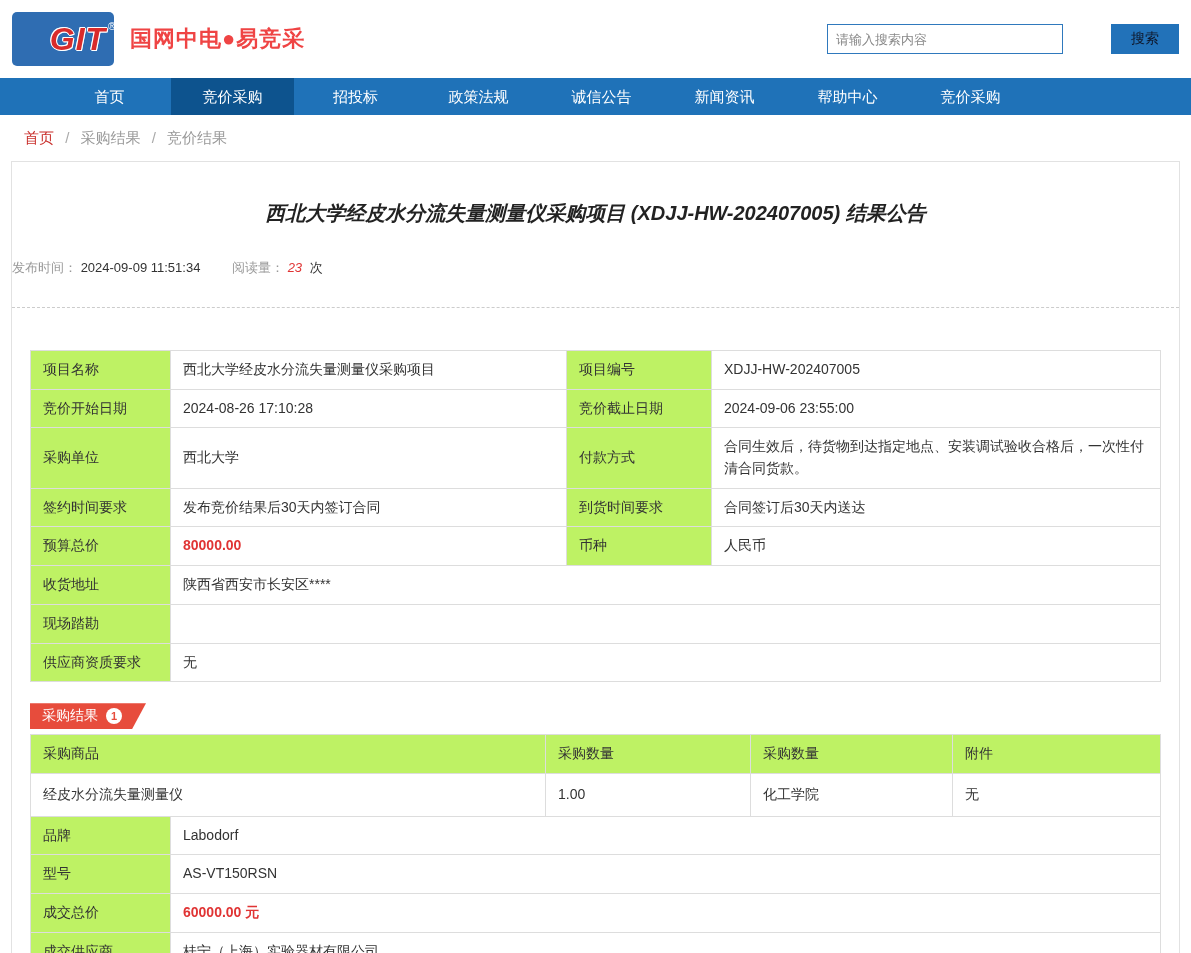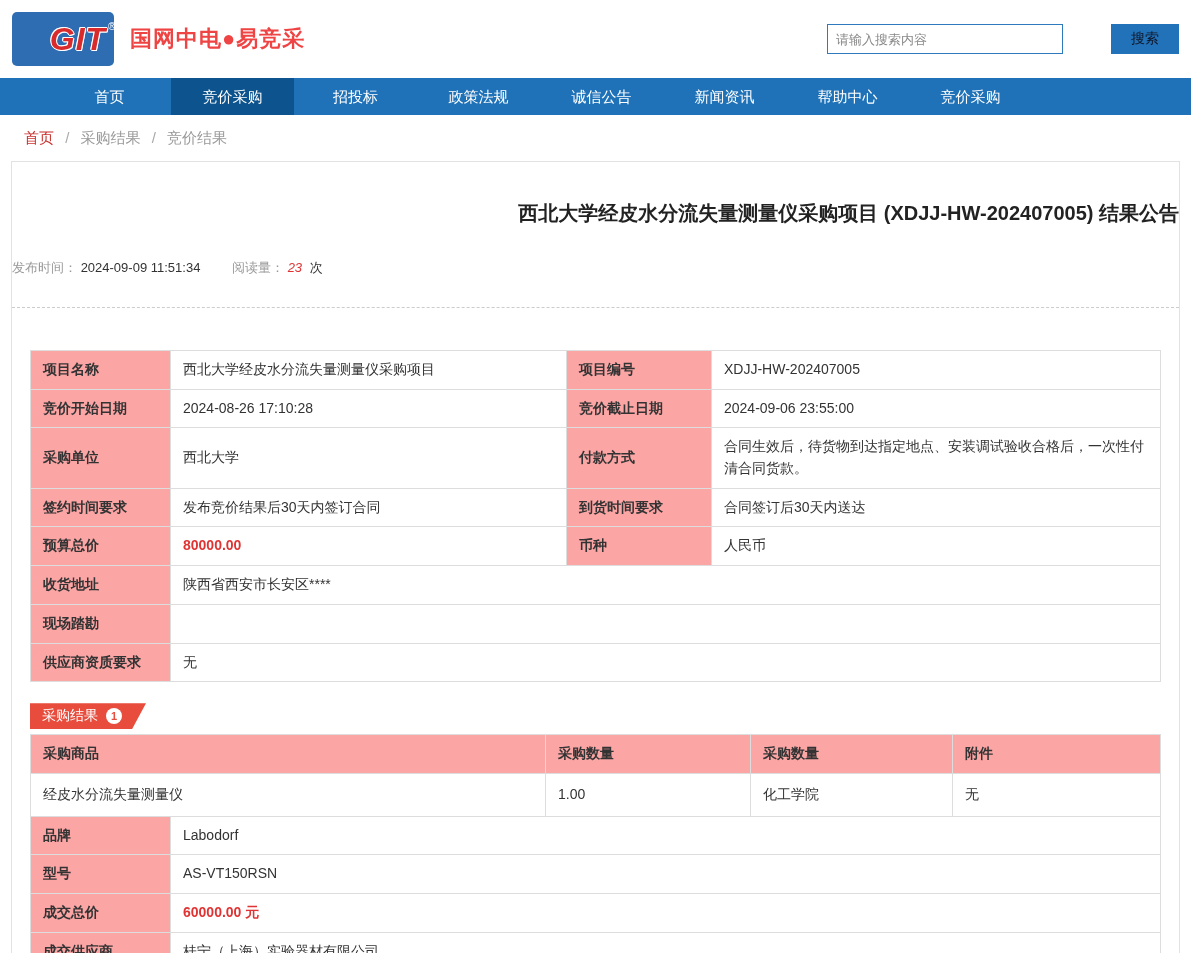--- a/index.html
+++ b/index.html
@@ -39,34 +39,34 @@
   .nav-item.active { background:#0d538e; }
   
   .breadcrumb { padding:14px 0 13px 24px; font-size:15px; color:#999; }
   .breadcrumb .sep { margin:0 7px; color:#aaa; }
   .bc-link { color:#999; cursor:pointer; text-decoration:none; }
   .bc-link.first { color:#c9302c; }
   
   .card {
     margin:0 11px; background:#fff; border:1px solid #e2e2e2; min-height:793px; padding-bottom:20px;
   }
-  .article-title { margin-top:38px; text-align:right; font-size:20px; font-weight:700; color:#222; }
+  .article-title { margin-top:38px; text-align:center; font-size:20px; font-weight:700; color:#222;font-style:italic; }
   .article-meta { margin-top:32px; text-align:left; font-size:13px; }
   .meta-label { color:#999; }
   .meta-value { color:#333; }
   .meta-views-label { margin-left:28px; }
   .meta-count { color:#e03434; font-style:italic; margin-right:4px; }
   .dashed-divider { margin-top:30px; border-bottom:1px dashed #ccc; }
   
   .tbl {
     border-collapse:collapse; table-layout:fixed;
     width:calc(100% - 36px); margin:0 18px; font-size:14px; color:#333;
   }
   .tbl th, .tbl td { border:1px solid #ddd; padding:8px 12px; vertical-align:middle; text-align:left; line-height:1.55; word-break:break-all; }
-  .tbl th { background:#fca5a5; font-weight:700; color:#333; }
+  .tbl th { background:#bef264; font-weight:400; color:#333; }
   .info-table { margin-top:42px; }
   .red-value { color:#e03434; font-weight:700; }
   
   .result-badge {
     margin:21px 0 5px 18px; height:26px; display:inline-flex; align-items:center;
     background:#e74c3c; color:#fff; font-size:14px; padding:0 24px 0 12px;
     clip-path:polygon(0 0, 100% 0, calc(100% - 14px) 100%, 0 100%);
   }
   .badge-count {
     width:16px; height:16px; border-radius:50%; background:#fff; color:#e74c3c;

